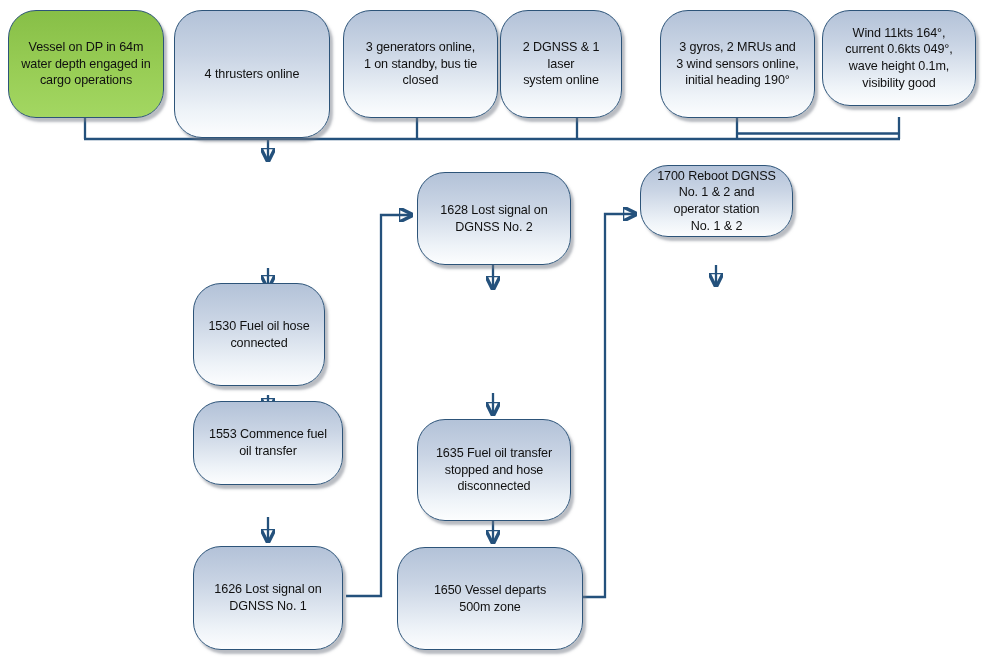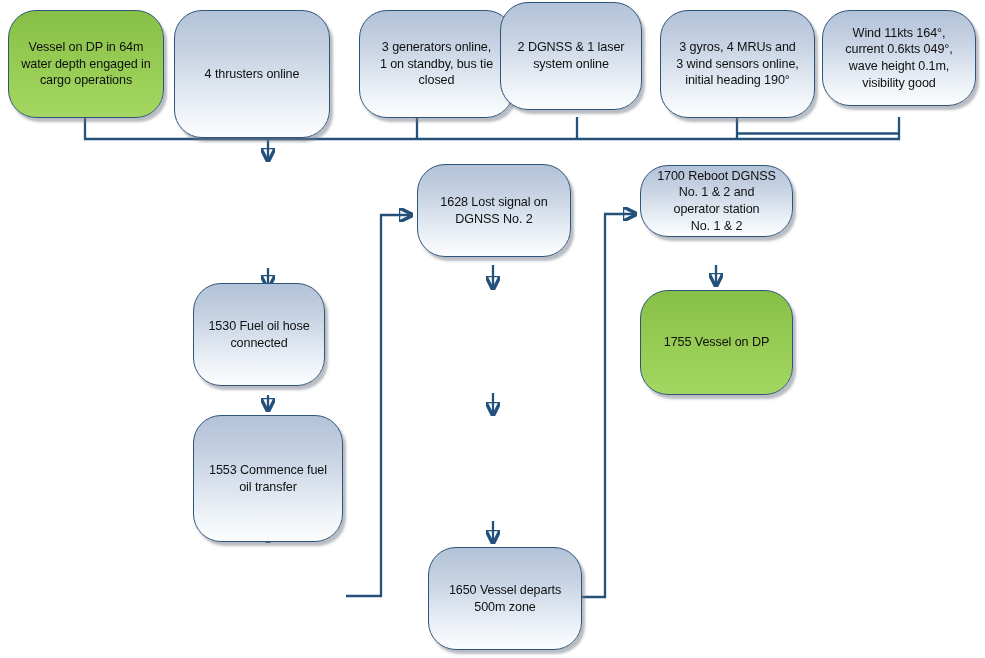--- a/index.html
+++ b/index.html
@@ -92,62 +92,68 @@
   </svg>
 
   <div class="node green" style="left:8px;top:10px;width:156px;height:108px">
     <span class="lbl">Vessel on DP in 64m
 water depth engaged in
 cargo operations</span>
   </div>
   <div class="node blue" style="left:174px;top:10px;width:156px;height:128px">
     <span class="lbl">4 thrusters online</span>
   </div>
-  <div class="node blue" style="left:359px;top:10px;width:155px;height:108px">
+  <div class="node blue" style="left:343px;top:10px;width:155px;height:108px">
     <span class="lbl">3 generators online,
 1 on standby, bus tie
 closed</span>
   </div>
-  <div class="node blue" style="left:500px;top:2px;width:142px;height:108px">
+  <div class="node blue" style="left:500px;top:10px;width:122px;height:108px">
     <span class="lbl">2 DGNSS &amp; 1 laser
 system online</span>
   </div>
   <div class="node blue" style="left:660px;top:10px;width:155px;height:108px">
-    <span class="lbl">3 gyros, 4 MRUs and
+    <span class="lbl">3 gyros, 2 MRUs and
 3 wind sensors online,
 initial heading 190°</span>
   </div>
   <div class="node blue" style="left:822px;top:10px;width:154px;height:96px">
     <span class="lbl">Wind 11kts 164°,
 current 0.6kts 049°,
 wave height 0.1m,
 visibility good</span>
   </div>
 
   <div class="node blue" style="left:193px;top:283px;width:132px;height:103px">
     <span class="lbl">1530 Fuel oil hose
 connected</span>
   </div>
-  <div class="node blue" style="left:193px;top:415px;width:150px;height:127px">
+  <div class="node blue" style="left:193px;top:401px;width:150px;height:84px">
     <span class="lbl">1553 Commence fuel
 oil transfer</span>
   </div>
+  <div class="node blue" style="left:193px;top:546px;width:150px;height:104px">
+    <span class="lbl">1626 Lost signal on
+DGNSS No. 1</span>
+  </div>
 
-  <div class="node blue" style="left:417px;top:164px;width:154px;height:93px">
+  <div class="node blue" style="left:417px;top:172px;width:154px;height:93px">
     <span class="lbl">1628 Lost signal on
 DGNSS No. 2</span>
   </div>
-  <div class="node blue" style="left:428px;top:547px;width:154px;height:103px">
+  <div class="node blue" style="left:417px;top:419px;width:154px;height:102px">
+    <span class="lbl">1635 Fuel oil transfer
+stopped and hose
+disconnected</span>
+  </div>
+  <div class="node blue" style="left:397px;top:547px;width:186px;height:103px">
     <span class="lbl">1650 Vessel departs
 500m zone</span>
   </div>
 
   <div class="node blue" style="left:640px;top:165px;width:153px;height:72px">
     <span class="lbl">1700 Reboot DGNSS
 No. 1 &amp; 2 and
 operator station
 No. 1 &amp; 2</span>
   </div>
-  <div class="node green" style="left:640px;top:290px;width:153px;height:105px">
-    <span class="lbl">1755 Vessel on DP</span>
-  </div>
 
 </div>
 
 </body></html>

